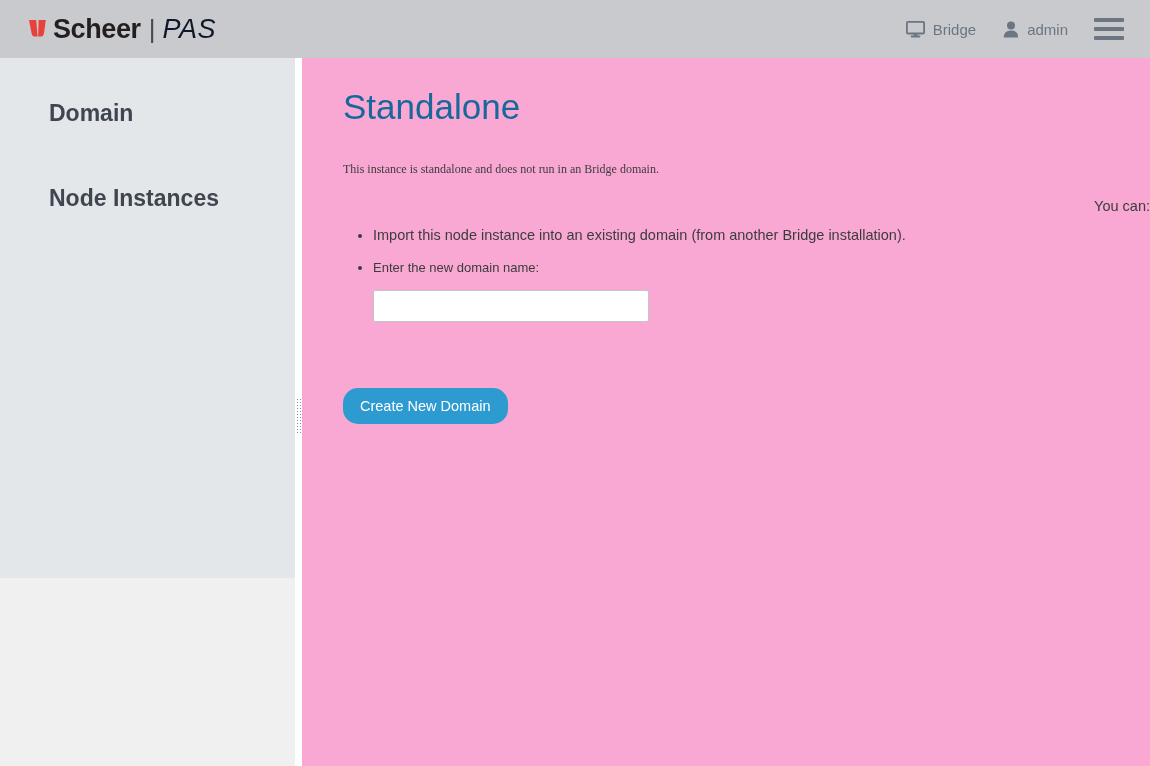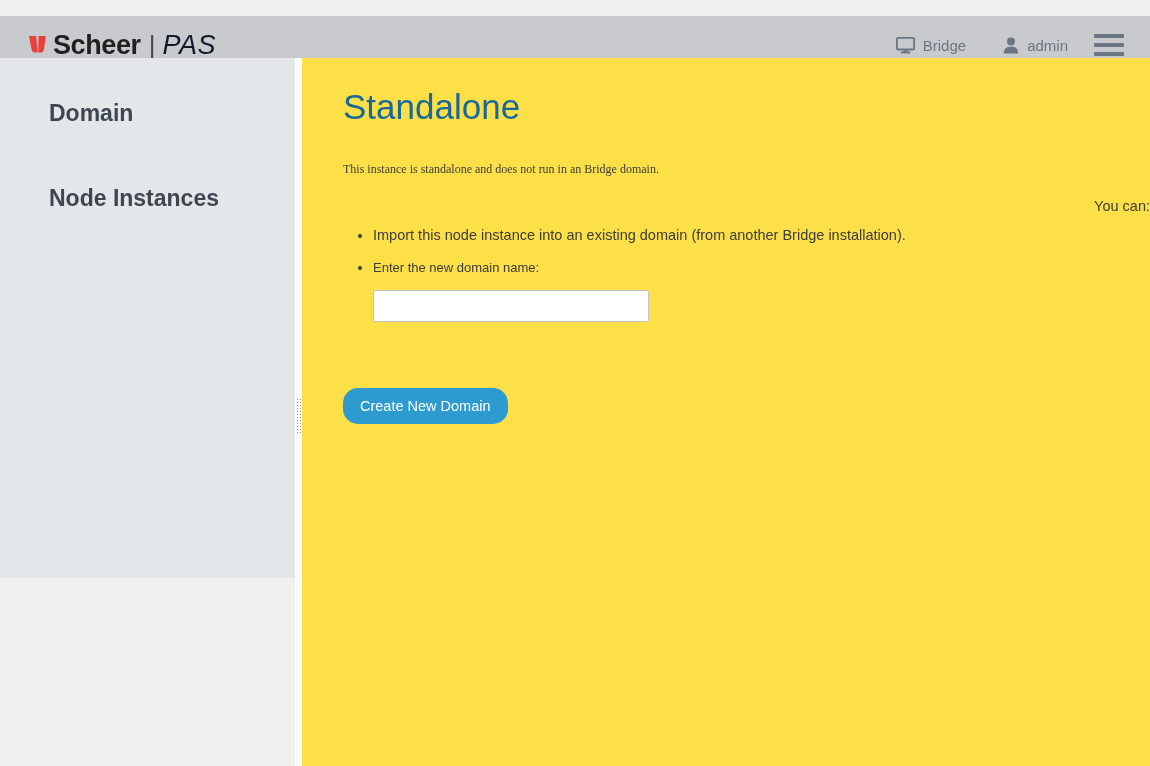--- a/index.html
+++ b/index.html
@@ -6,21 +6,21 @@
   html, body {
     margin: 0; padding: 0;
     width: 1150px; height: 766px;
     background: #f0f0f0;
     font-family: "Liberation Sans", sans-serif;
     overflow: hidden;
   }
 
   
   #header {
-    position: absolute; left: 0; top: 16px;
+    position: absolute; left: 0; top: 0;
     width: 1150px; height: 58px;
     background: #c8cacd;
     display: flex; align-items: center;
   }
   #brand {
     display: flex; align-items: center;
     margin-left: 28px;
     height: 100%;
   }
   #brand-mark { margin-right: 3px; display: block; }
@@ -37,21 +37,21 @@
     letter-spacing: 0.5px; line-height: 1; font-style: italic;
   }
 
   #header-right {
     margin-left: auto; margin-right: 20px;
     display: flex; align-items: center; height: 100%;
   }
   .hdr-item {
     display: flex; align-items: center;
     color: #6b7682; font-size: 15px;
-    margin-left: 37px; cursor: pointer;
+    margin-left: 27px; cursor: pointer;
   }
   .hdr-item .hdr-label { margin-left: 8px; }
   #hamburger {
     margin-left: 26px; margin-right: 6px;
     width: 30px; cursor: pointer;
     display: flex; flex-direction: column; justify-content: center;
   }
   #hamburger span {
     display: block; height: 4px; background: #6b7682;
     border-radius: 1px; margin: 2.5px 0;
@@ -83,21 +83,21 @@
     background-image:
       radial-gradient(#8b9199 0.8px, transparent 0.9px);
     background-size: 3px 3px;
     background-position: 0 0;
   }
 
   
   #content {
     position: absolute; left: 302px; top: 58px;
     width: 848px; height: 708px;
-    background: #fde047;
+    background: #f9a8d4;
     overflow: hidden;
   }
   #page-title {
     margin: 28px 0 0 41px;
     font-size: 35px; font-weight: 300;
     color: #17689b; line-height: 1.2;
   }
   #intro {
     margin: 34px 0 0 41px;
     font-size: 12px; color: #3c3c3c; font-family: Liberation Serif, serif;

